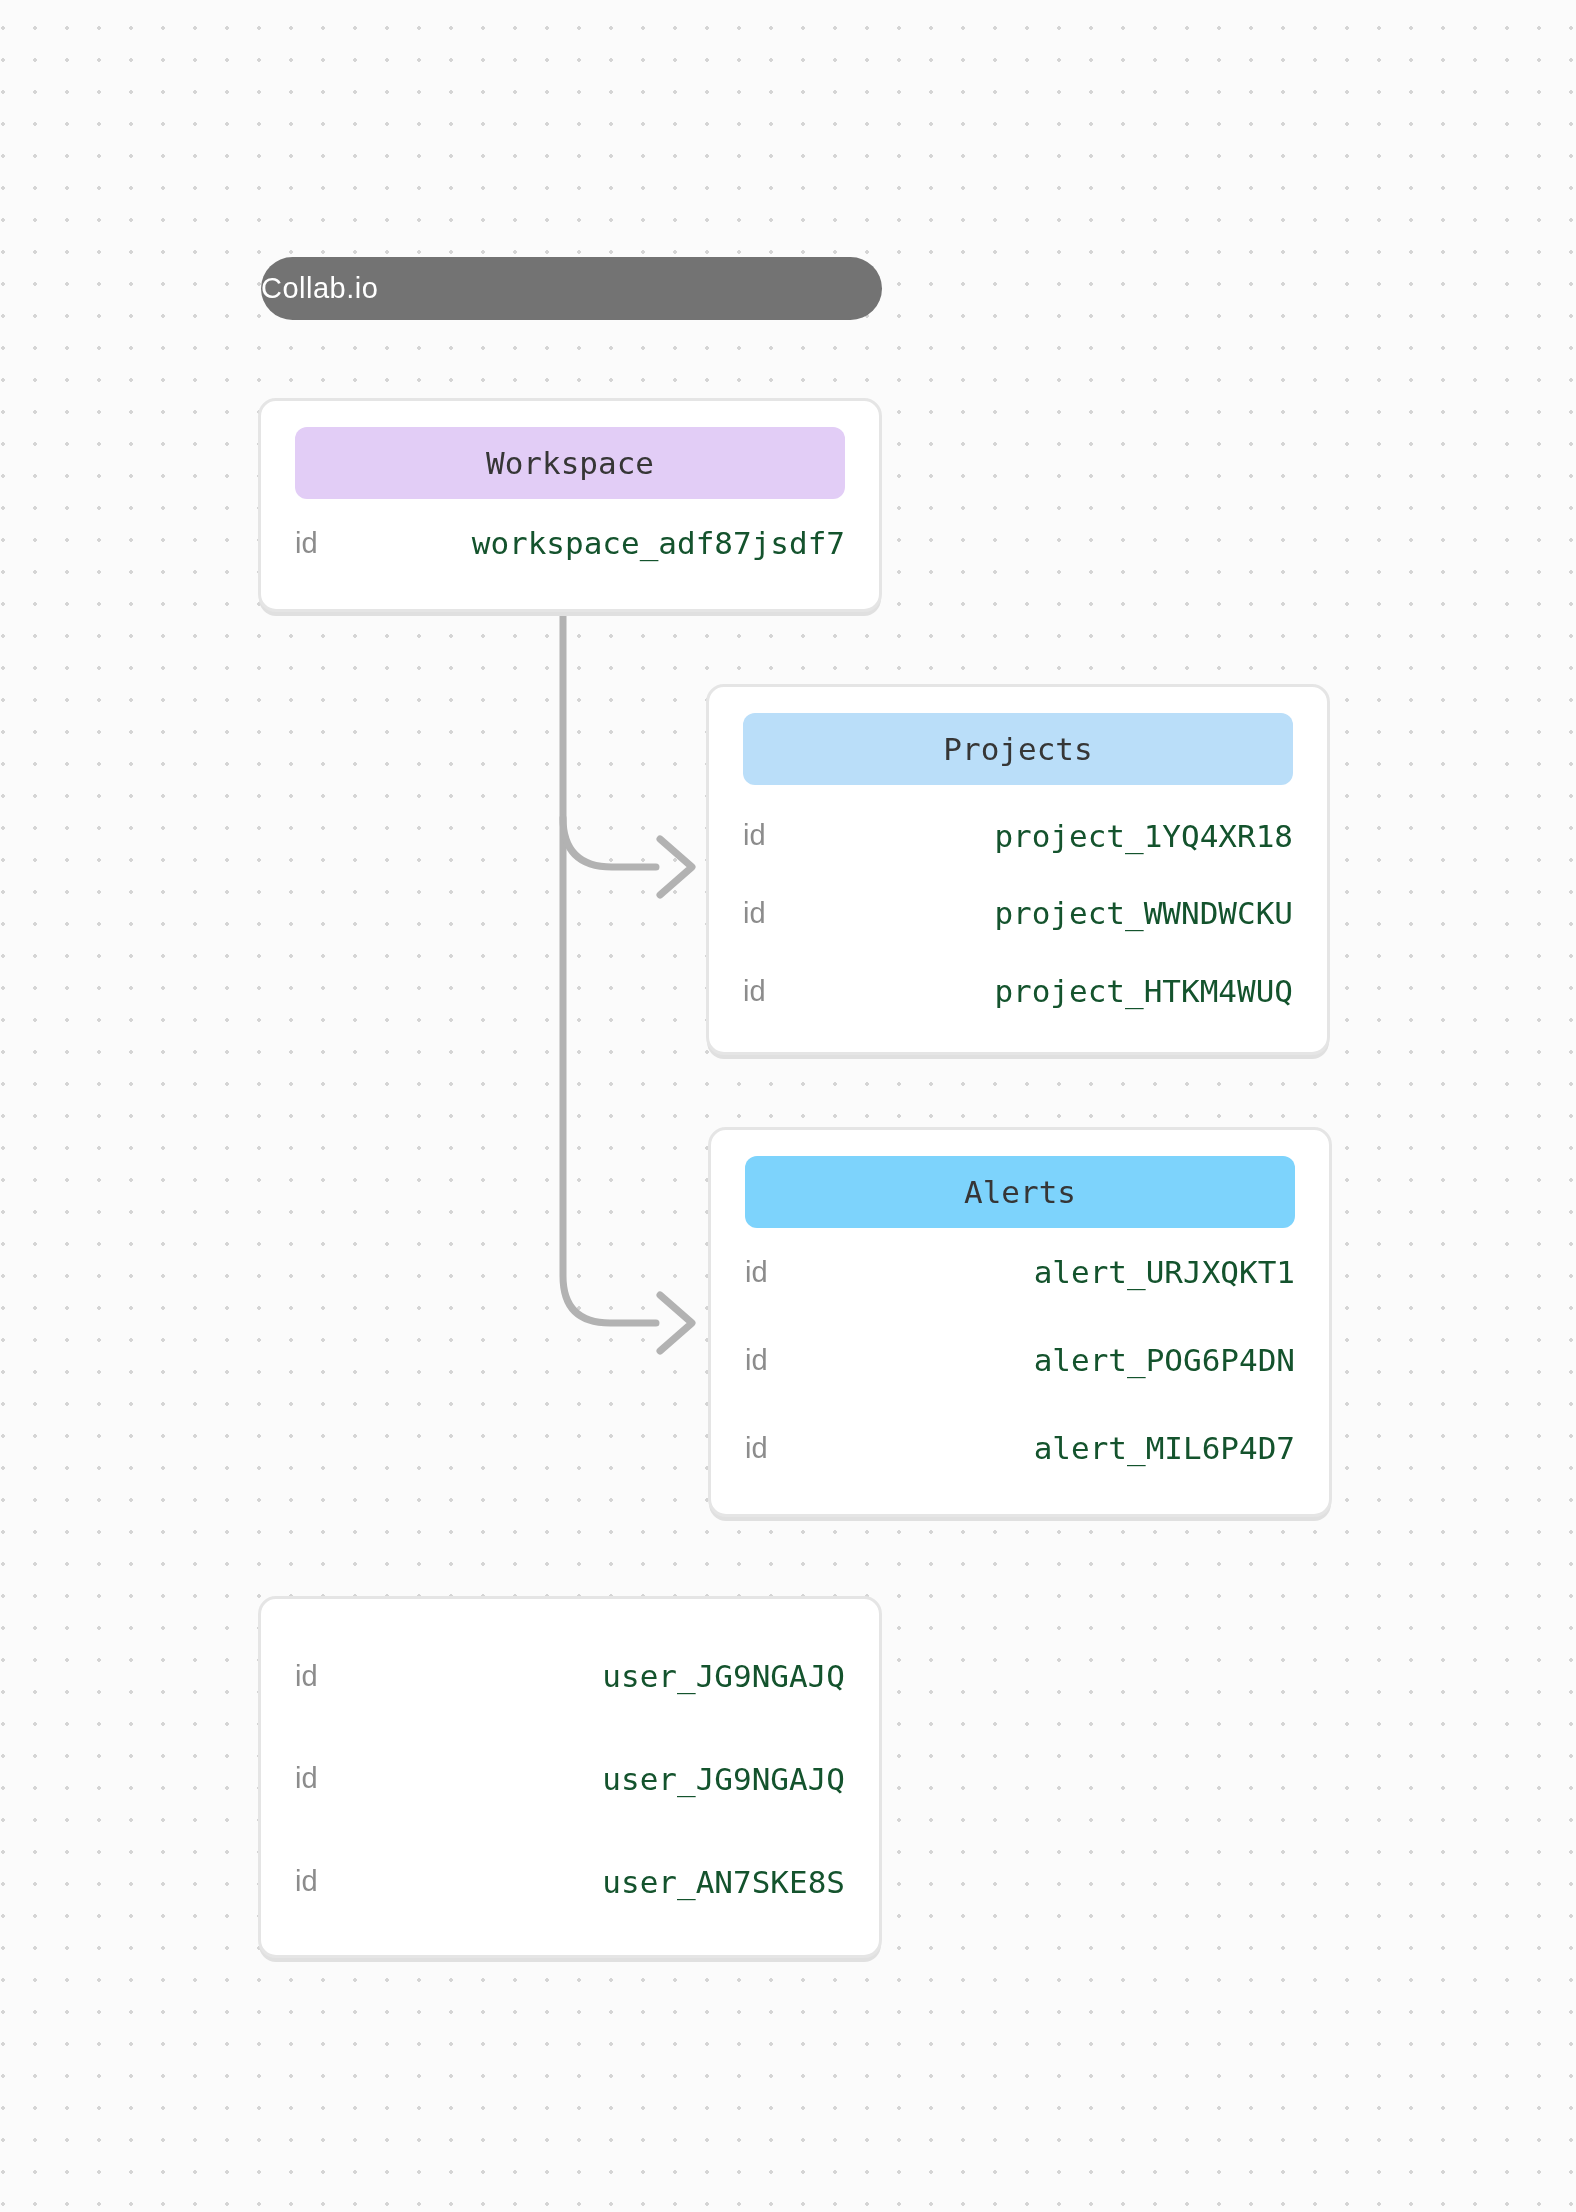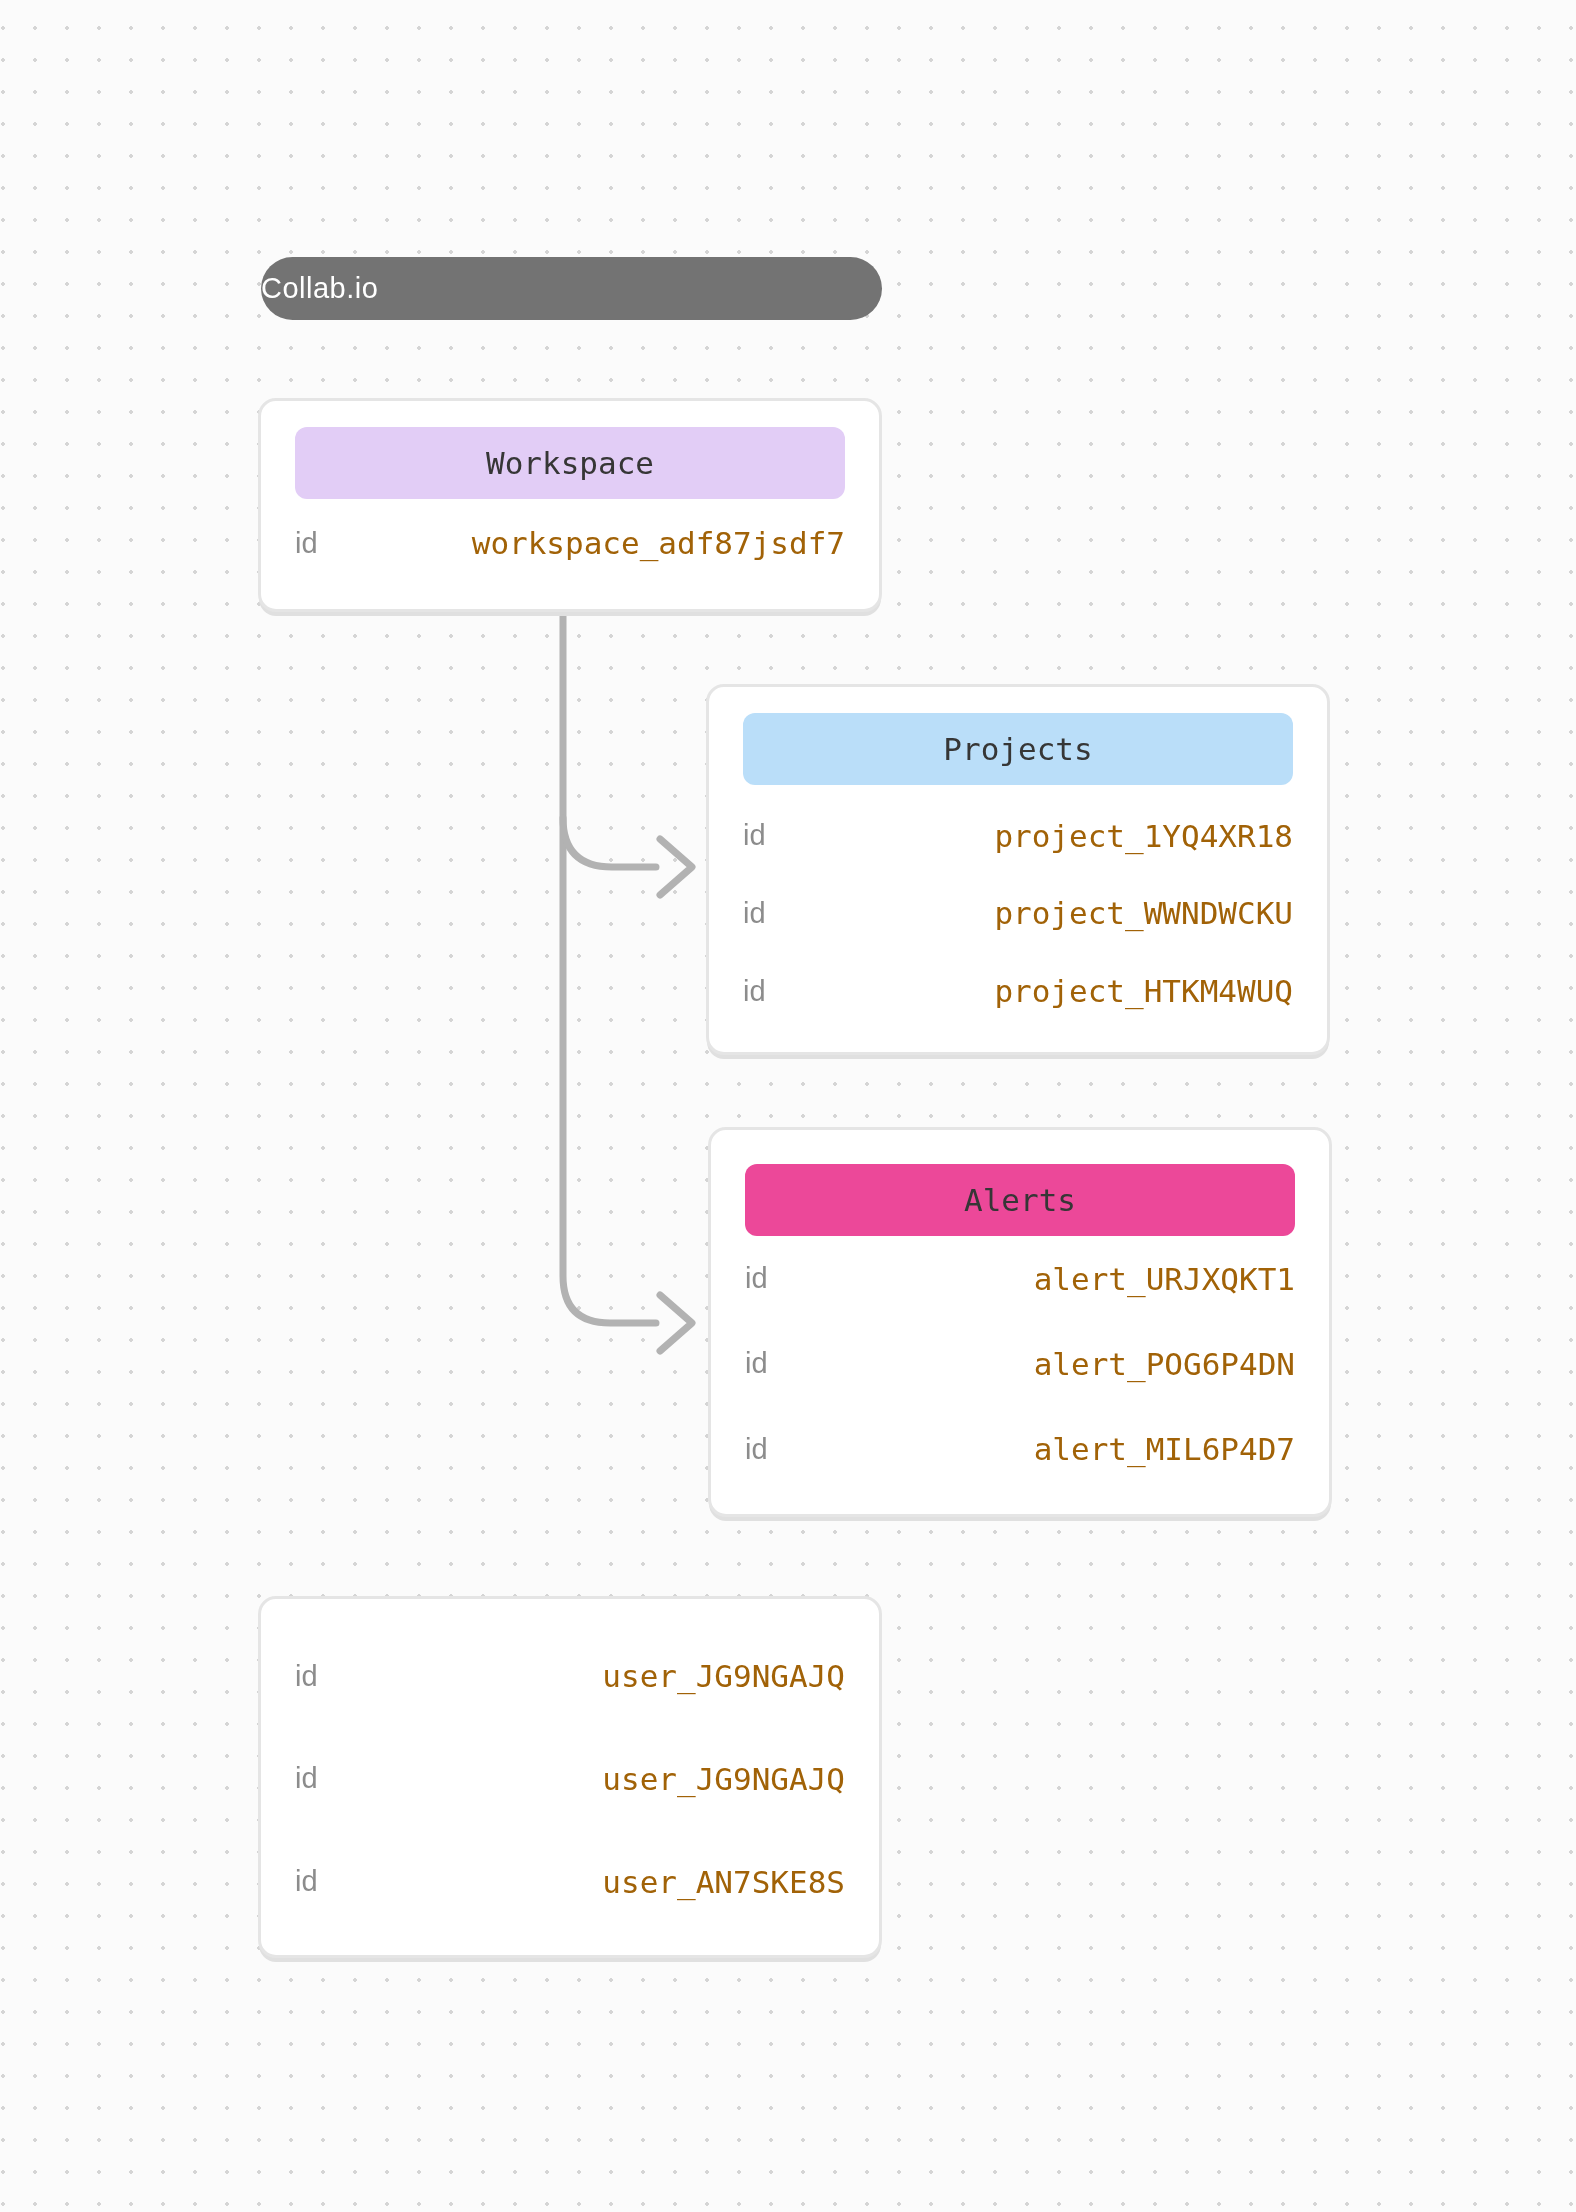--- a/index.html
+++ b/index.html
@@ -27,21 +27,21 @@
   .card-header{
     flex:none;height:72px;border-radius:12px;
     display:flex;align-items:center;justify-content:center;
     font-family:"DejaVu Sans Mono",monospace;
     font-size:31px;color:#363636;
   }
   .card-header.sans{font-family:"Liberation Sans",sans-serif;}
   .rows{flex:1;display:flex;flex-direction:column;justify-content:space-around;}
   .row{display:flex;align-items:center;justify-content:space-between;}
   .row-label{font-size:29px;color:#8c8c8c;}
-  .row-value{font-family:"DejaVu Sans Mono",monospace;font-size:31px;color:#a16207;}
+  .row-value{font-family:"DejaVu Sans Mono",monospace;font-size:31px;color:#14532d;}
   .card-workspace{left:258px;top:398px;width:624px;height:214px;}
   .card-projects{left:706px;top:684px;width:624px;height:371px;gap:12px;}
   .card-alerts{left:708px;top:1127px;width:624px;height:390px;}
   .card-users{left:258px;top:1596px;width:624px;height:362px;}
   svg.connectors{position:absolute;left:0;top:0;pointer-events:none;}
 </style>
 </head>
 <body>
 
 <svg class="connectors" width="1576" height="2212" viewBox="0 0 1576 2212">
@@ -81,21 +81,21 @@
       <span class="row-value">project_WWNDWCKU</span>
     </div>
     <div class="row">
       <span class="row-label">id</span>
       <span class="row-value">project_HTKM4WUQ</span>
     </div>
   </div>
 </div>
 
 <div class="card card-alerts">
-  <div class="card-header" style="background-color: #ec4899; margin-top: 8px;">
+  <div class="card-header" style="background-color: #7dd3fc;">
     <span>Alerts</span>
   </div>
   <div class="rows">
     <div class="row">
       <span class="row-label">id</span>
       <span class="row-value">alert_URJXQKT1</span>
     </div>
     <div class="row">
       <span class="row-label">id</span>
       <span class="row-value">alert_POG6P4DN</span>

